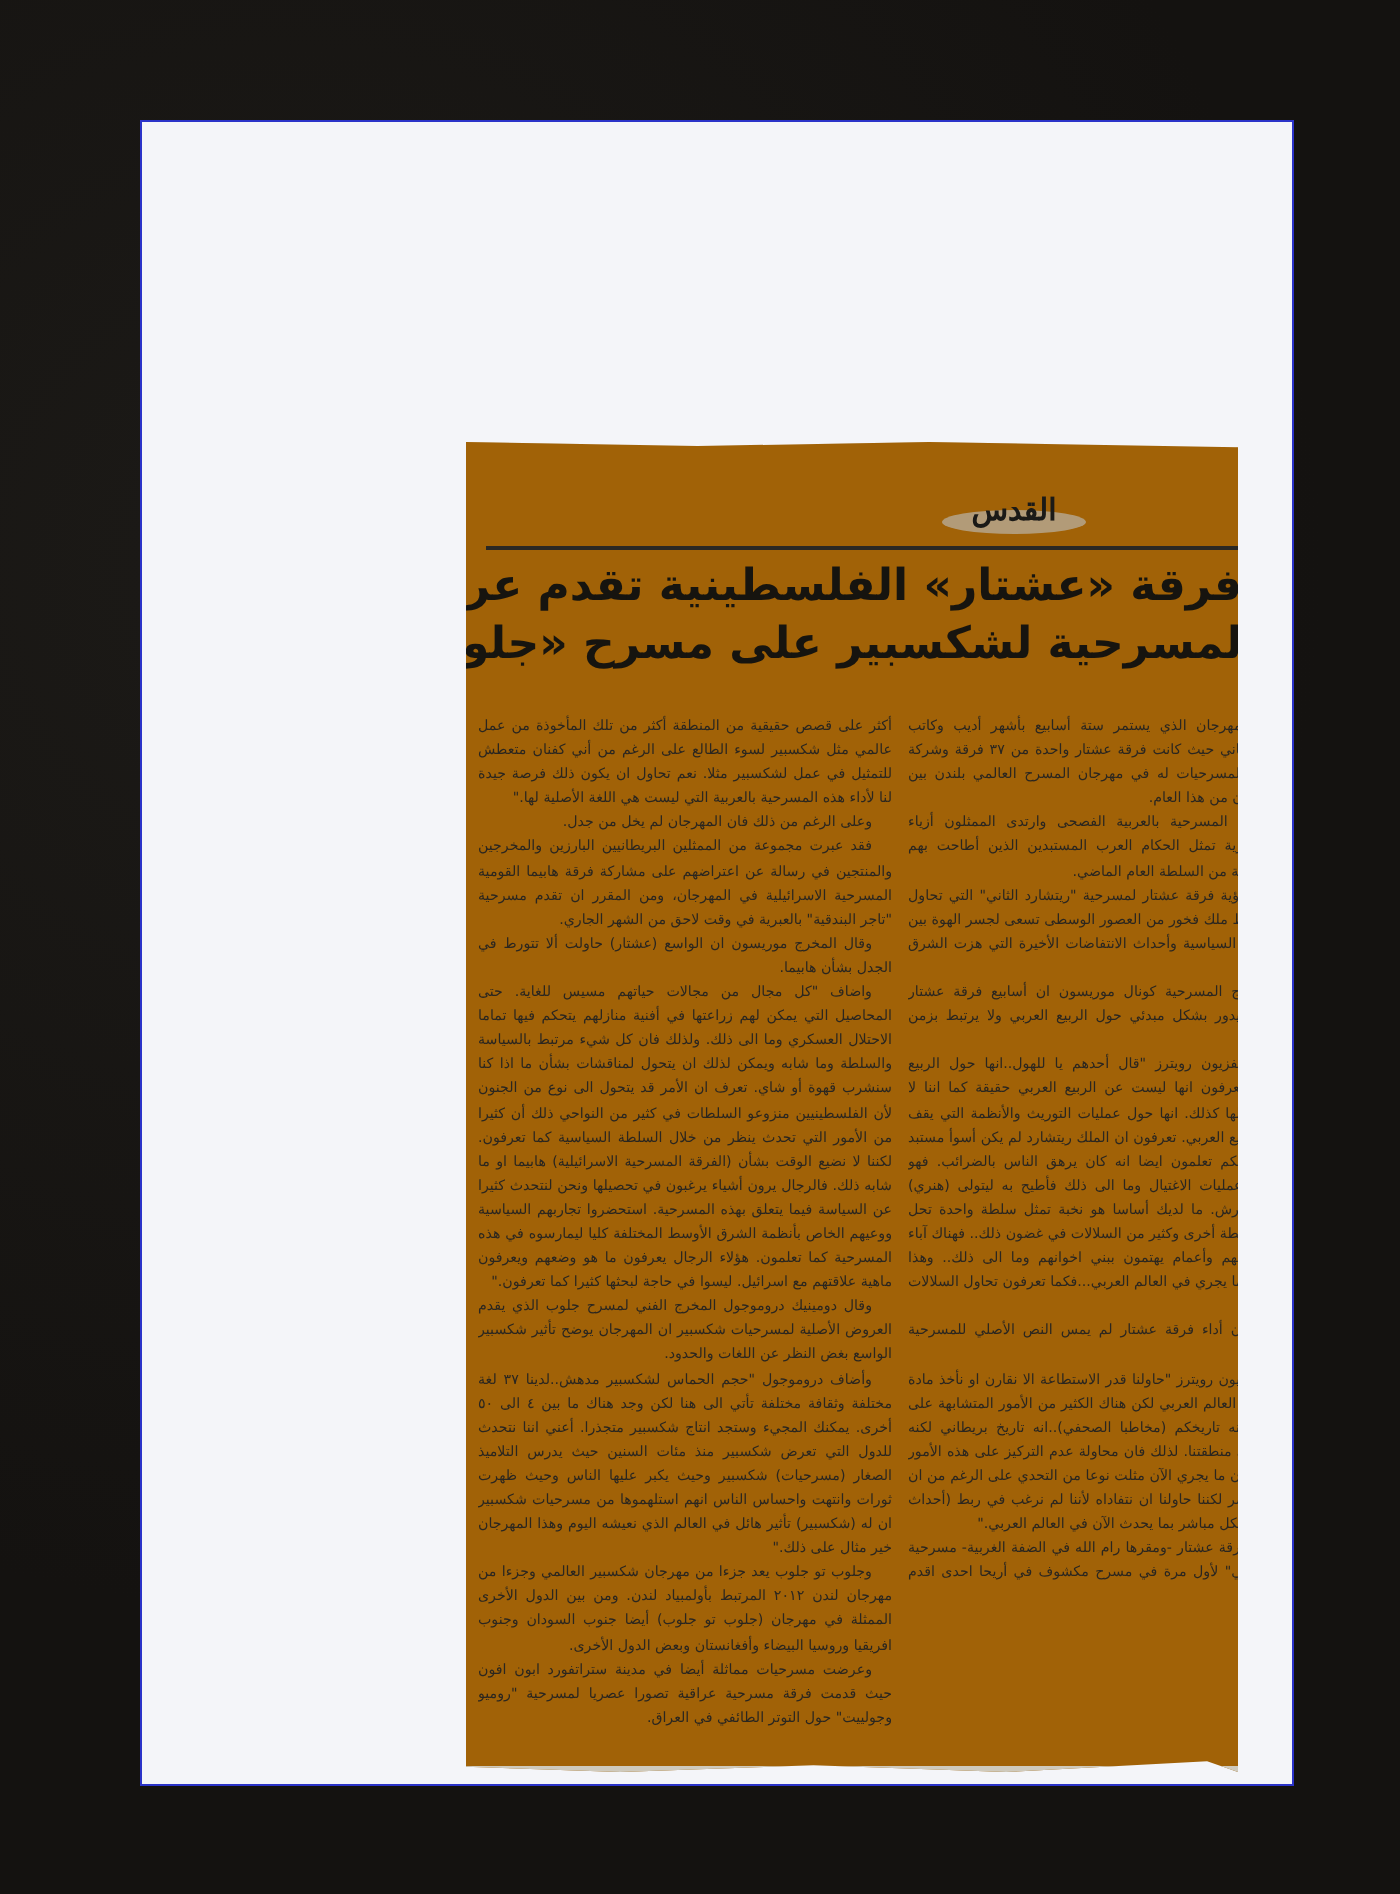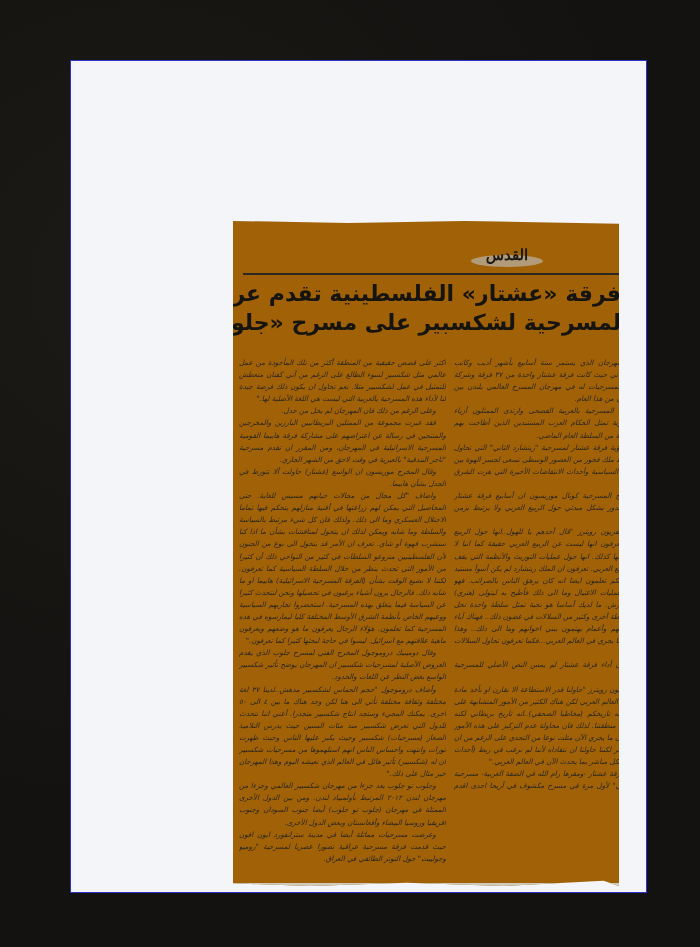--- a/index.html
+++ b/index.html
@@ -48,21 +48,21 @@
   .columns {
     position:absolute; left:6px; top:136px; width:422px; height:522px;
     display:flex; flex-direction:row-reverse; gap:8px;
   }
   .col {
     flex:1; direction:rtl; text-align:justify;
     font-family:"DejaVu Sans", sans-serif;
     font-size:7.1px; line-height:12.1px; color:#2a2620;
     overflow:hidden;
   }
-  .col p { margin:0 0 0 0; text-indent:10px;font-style:italic; }
+  .col p { margin:0 0 0 0; text-indent:10px; }
   .tear {
     position:absolute; left:0; bottom:0; width:100%; height:3px; background:#cfcabd;
   }
 </style>
 </head>
 <body>
 
 <div class="paper">
   <div class="clipping">
     <div class="masthead">

